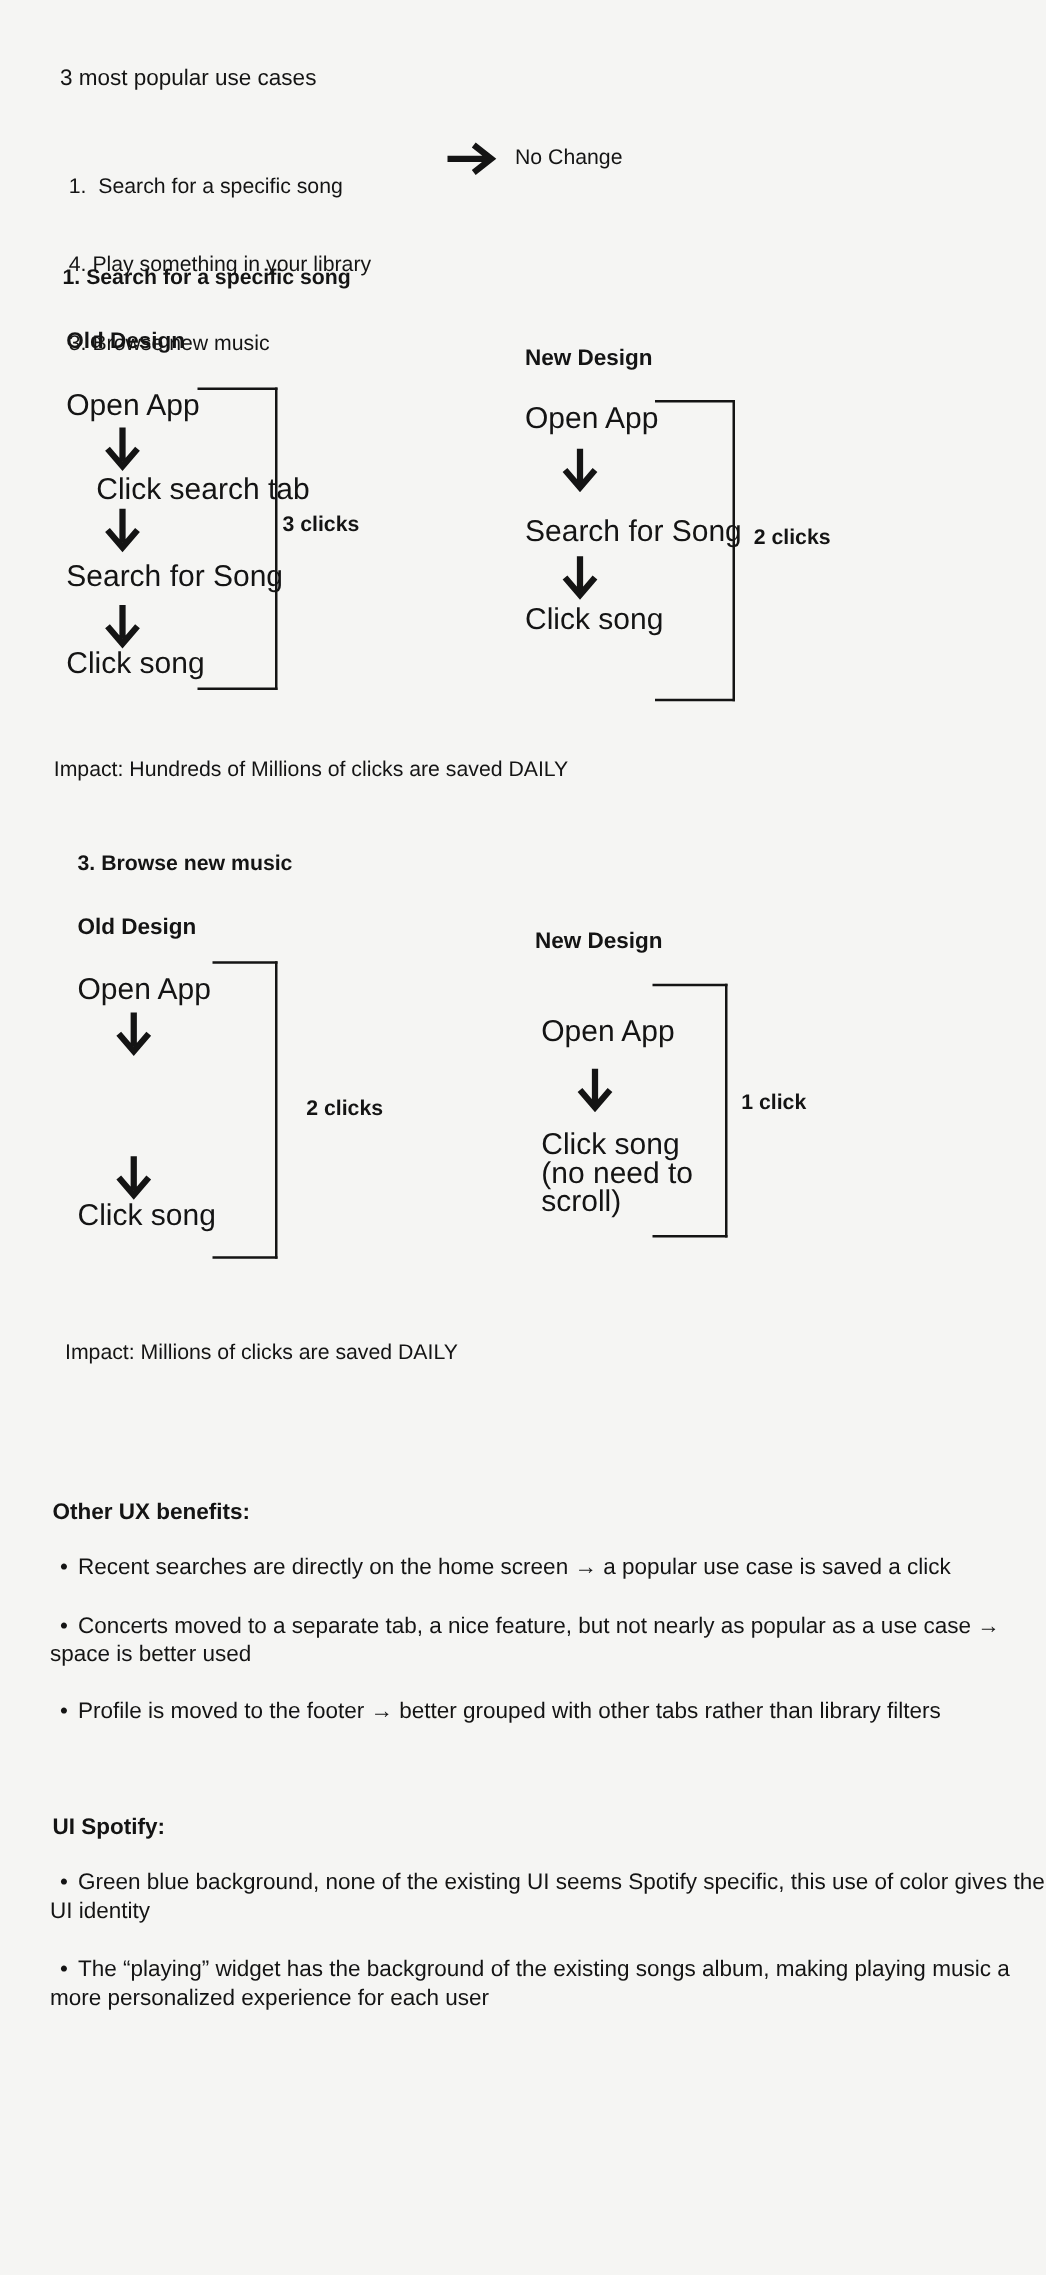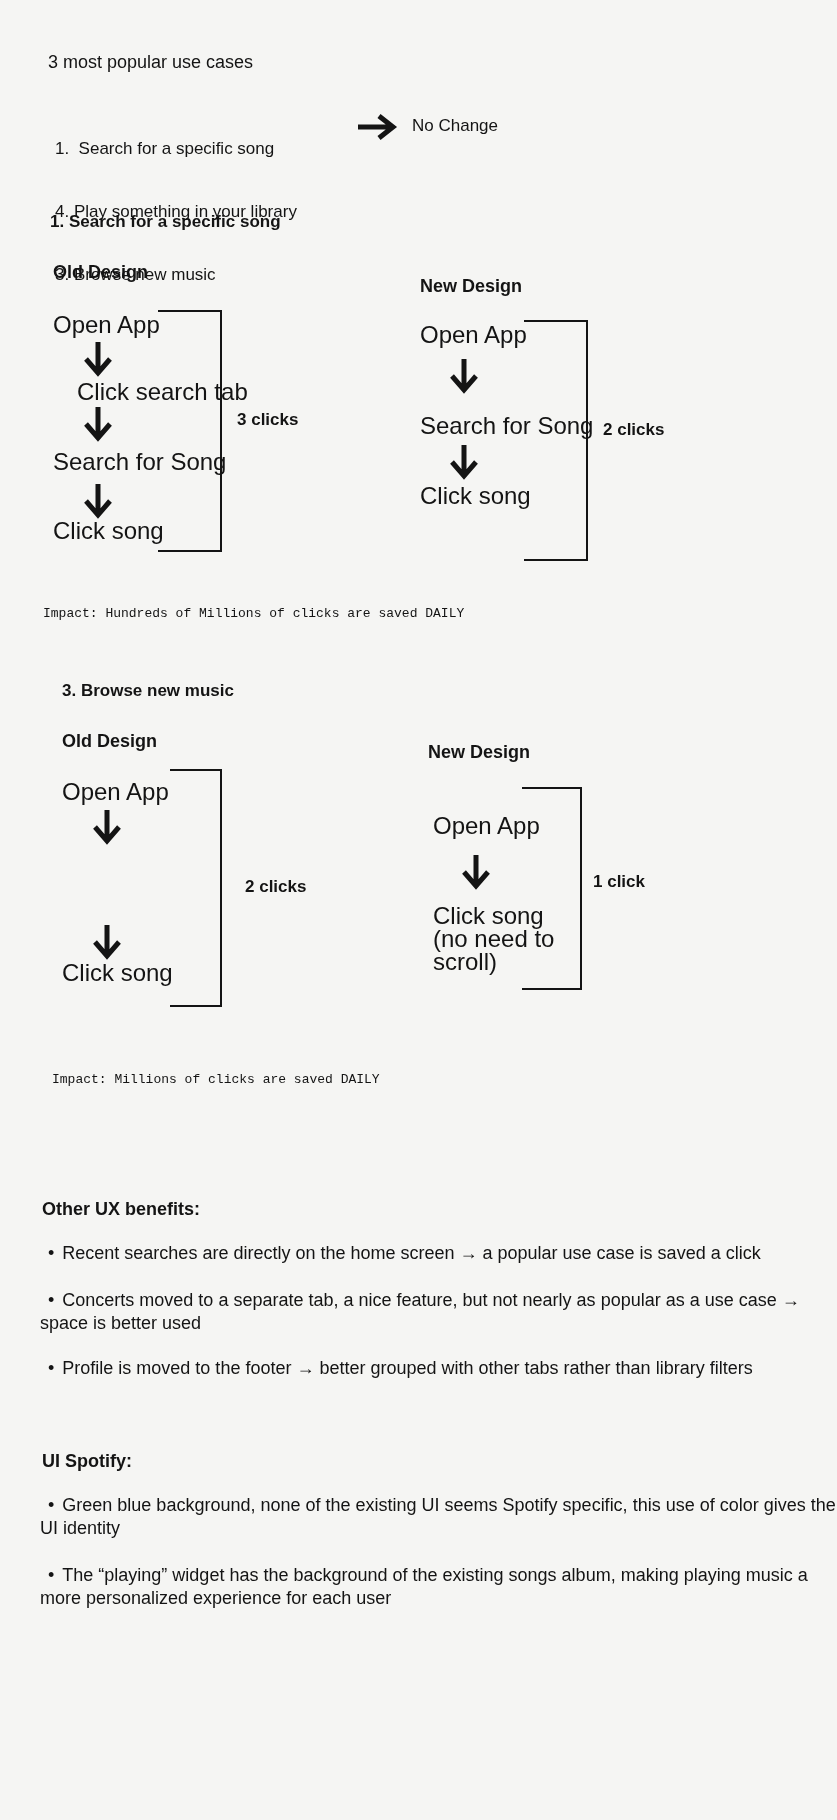--- a/index.html
+++ b/index.html
@@ -7,21 +7,21 @@
     position:relative; width:837px; height:1744px; overflow:hidden;
     background:#f5f5f3; color:#141414;
     font-family:"Liberation Sans","DejaVu Sans",sans-serif;
     font-size:17px;
   }
   .abs { position:absolute; }
   .step { font-size:24px; line-height:22px; white-space:pre-wrap; }
   .ml { white-space:pre-line; line-height:23px; }
   .lbl { font-size:18px; font-weight:700; }
   .clicks { font-size:17px; font-weight:700; }
-  .impact { font-size:13px;font-family:Liberation Mono, monospace; }
+  .impact { font-size:17px; }
   .heading { font-size:17px; font-weight:700; }
   .bench-h { font-size:18px; font-weight:700; }
   .bullet-p {
     position:absolute; left:40px; width:812px;
     font-size:18px; line-height:23px; text-indent:8px;
   }
   .dot { padding-right:8px; }
   .bracket {
     position:absolute; box-sizing:border-box;
     border:2px solid #141414; border-left:none;
@@ -61,21 +61,21 @@
   <div class="abs step" style="left:53px; top:381px;margin-left:24px;">Click search tab</div>
   <svg class="abs" style="left:81px; top:404px;" width="34" height="40" viewBox="0 0 34 40">
     <path d="M17 3 V30 M5 20 L17 34 L29 20" fill="none" stroke="#141414" stroke-width="5"></path>
   </svg>
   <div class="abs step" style="left:53px; top:451px;">Search for Song</div>
   <svg class="abs" style="left:81px; top:481px;" width="34" height="40" viewBox="0 0 34 40">
     <path d="M17 3 V30 M5 20 L17 34 L29 20" fill="none" stroke="#141414" stroke-width="5"></path>
   </svg>
   <div class="abs step" style="left:53px; top:520px;">Click song</div>
   <div class="bracket" style="left:158px; top:310px; width:64px; height:242px;"></div>
-  <div class="abs clicks" style="left:237px; top:410px;text-align:right;">3 clicks</div>
+  <div class="abs clicks" style="left:226px; top:410px;text-align:right;">3 clicks</div>
 
   <div class="abs step" style="left:420px; top:324px;">Open App</div>
   <svg class="abs" style="left:447px; top:356px;" width="34" height="40" viewBox="0 0 34 40">
     <path d="M17 3 V30 M5 20 L17 34 L29 20" fill="none" stroke="#141414" stroke-width="5"></path>
   </svg>
   <div class="abs step" style="left:420px; top:415px;">Search for Song</div>
   <svg class="abs" style="left:447px; top:442px;" width="34" height="40" viewBox="0 0 34 40">
     <path d="M17 3 V30 M5 20 L17 34 L29 20" fill="none" stroke="#141414" stroke-width="5"></path>
   </svg>
   <div class="abs step" style="left:420px; top:485px;">Click song</div>

